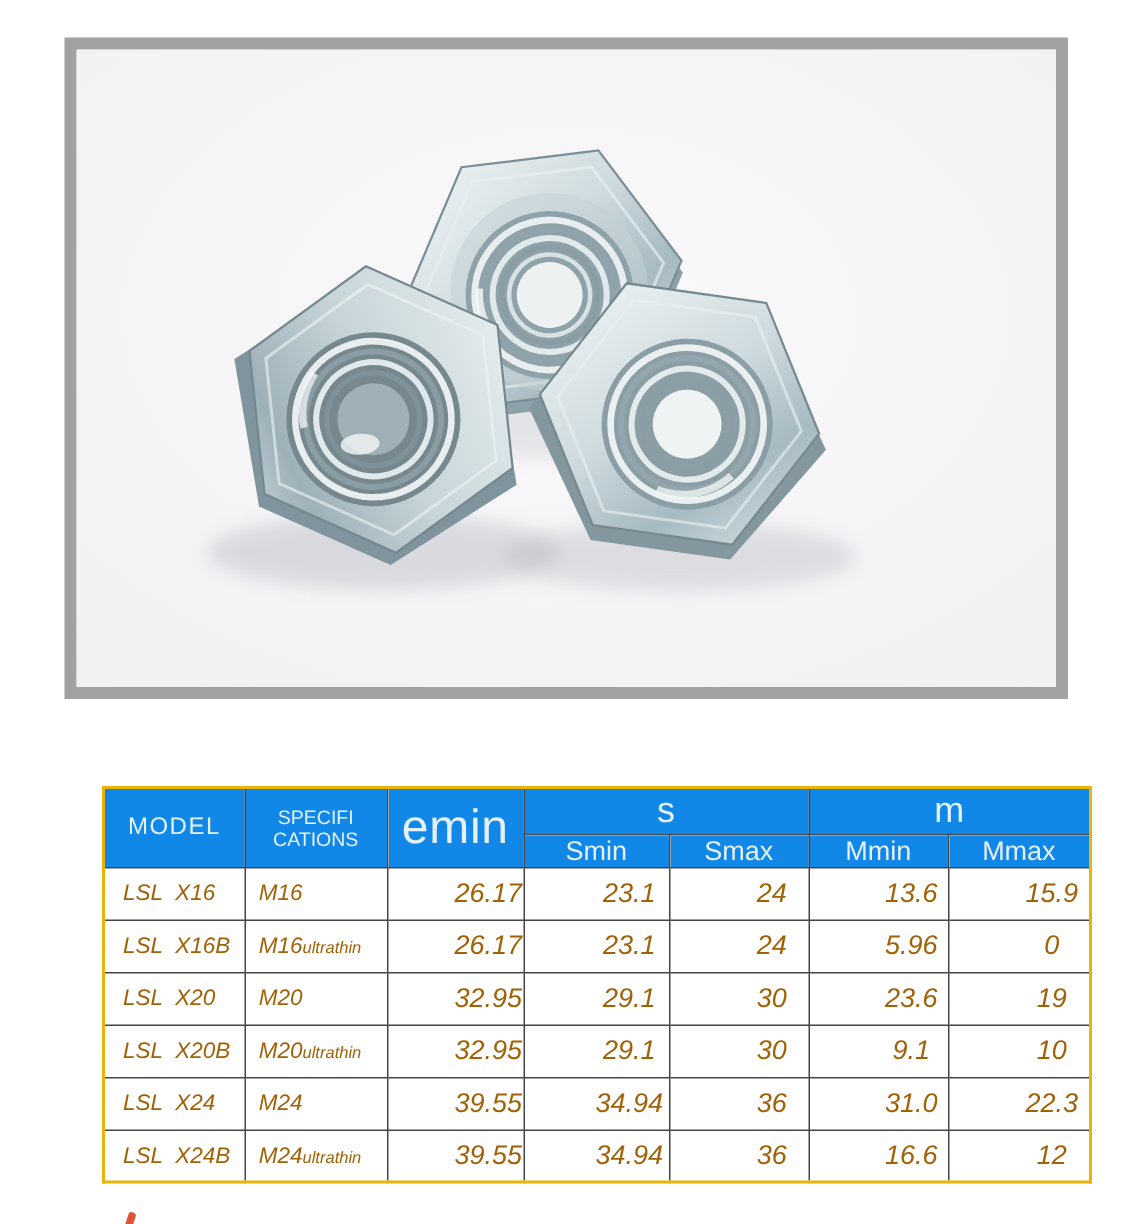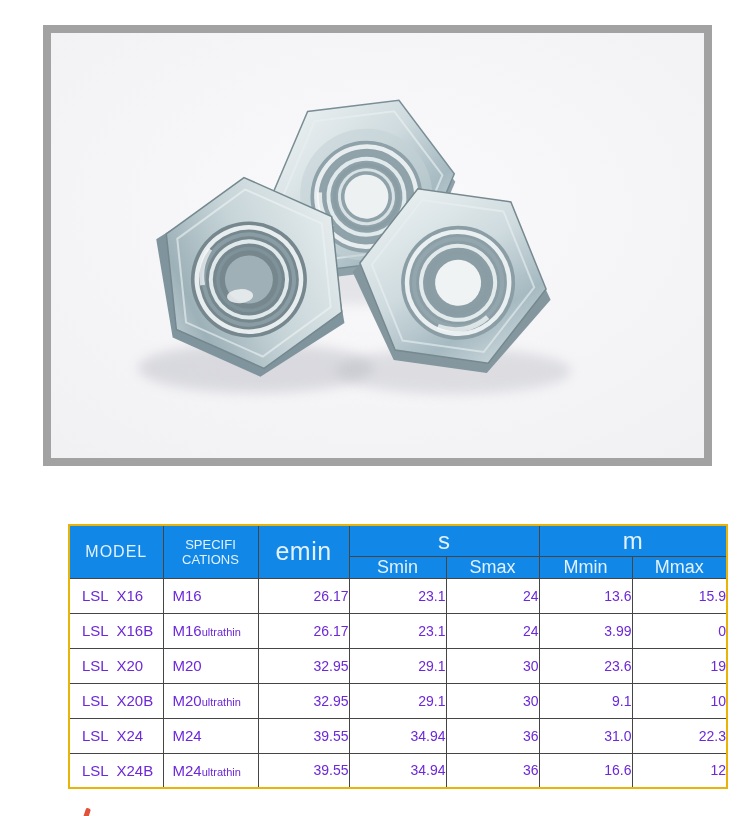--- a/index.html
+++ b/index.html
@@ -37,30 +37,30 @@
   }
   .spec-table thead th {
     background:var(--header_blue, #1187e7);
     color:var(--header_text, #e3f1fc);
     font-weight:normal;
   }
   th.group-th { height:31px; font-size:24px; }
   tr.sub-row th { height:21px; font-size:18px;margin-top:35px; }
   th.model-th { font-size:16px; letter-spacing:1px; }
   th.spec-th  { font-size:13px; line-height:15px;margin-top:40px; }
-  th.emin-th  { font-size:25px; letter-spacing:.5px; }
-  .spec-table tbody td { height:35px; background:#ffffff; color:#6d28d9; }
+  th.emin-th  { font-size:32px; letter-spacing:.5px; }
+  .spec-table tbody td { height:35px; background:#ffffff; color:#a16207;font-style:italic; }
   td.model-cell {
     background:var(--model_cell_bg, #e4e4e4);
     font-size:15px; padding-left:12px; text-align:left;
     white-space:pre; color:#242424;
   }
   td.spec-cell { font-size:15px; padding-left:9px; text-align:left; color:#242424;margin-top:29px; }
   td.spec-cell .suffix { font-size:11px; }
-  td.num { text-align:right; font-size:14px; color:var(--number_text, #1d1d1d);padding-left:44px; }
+  td.num { text-align:center; font-size:18px; color:var(--number_text, #1d1d1d);padding-left:44px; }
 
   
   .red-mark {
     position:absolute; left:84px; top:808px;
     width:5px; height:14px; border-radius:2px;
     background:var(--red_mark, #e0523a);
     transform:rotate(18deg);
   }
 </style>
 </head>
@@ -185,21 +185,21 @@
         <td class="num">24</td>
         <td class="num">13.6</td>
         <td class="num">15.9</td>
       </tr>
       <tr>
         <td class="model-cell">LSL  X16B</td>
         <td class="spec-cell"><span>M16</span><span class="suffix">ultrathin</span></td>
         <td class="num">26.17</td>
         <td class="num">23.1</td>
         <td class="num">24</td>
-        <td class="num">3.99</td>
+        <td class="num">5.96</td>
         <td class="num">0</td>
       </tr>
       <tr>
         <td class="model-cell">LSL  X20</td>
         <td class="spec-cell"><span>M20</span><span class="suffix"></span></td>
         <td class="num">32.95</td>
         <td class="num">29.1</td>
         <td class="num">30</td>
         <td class="num">23.6</td>
         <td class="num">19</td>

